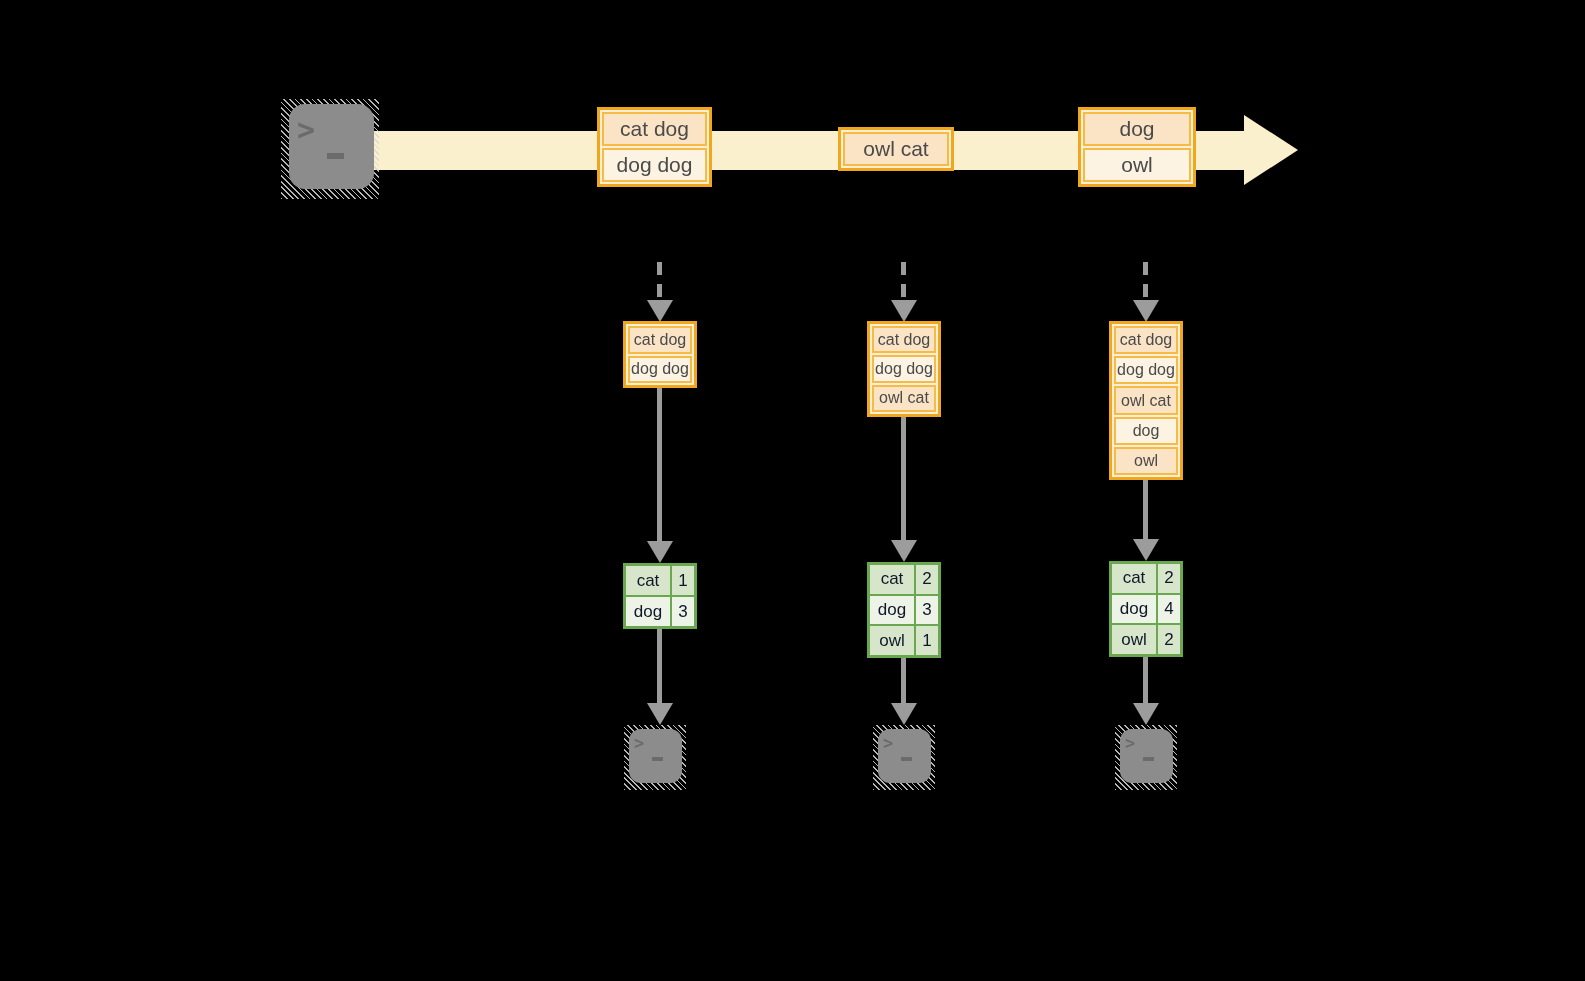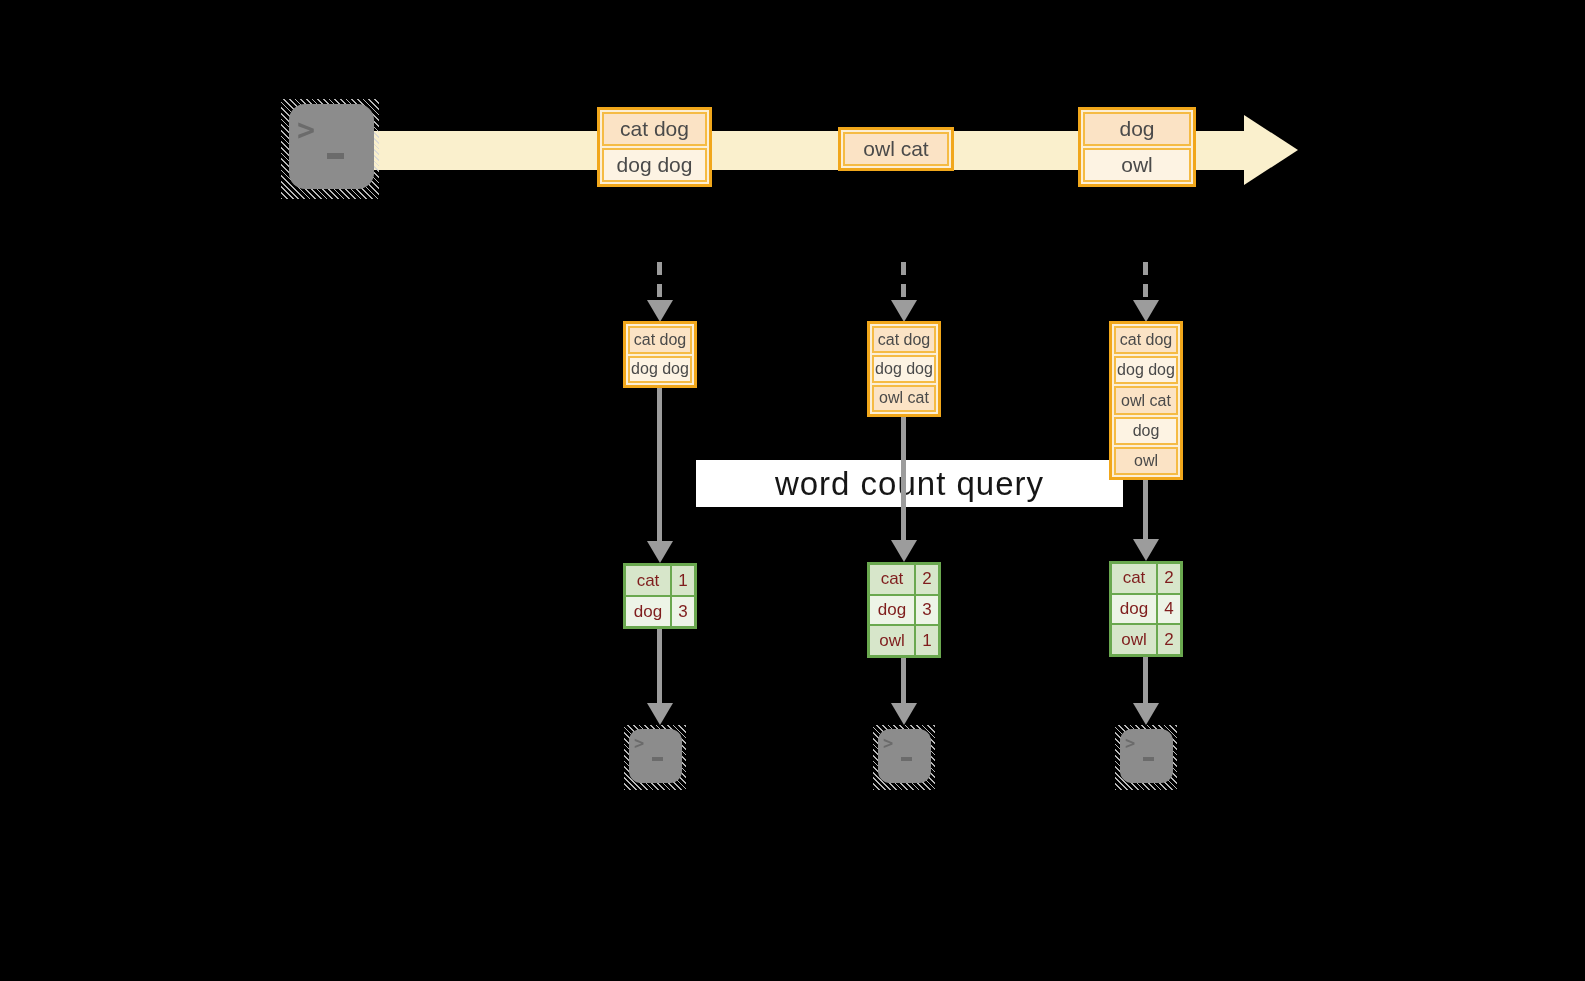--- a/index.html
+++ b/index.html
@@ -33,21 +33,21 @@
     background:repeating-linear-gradient(to bottom,#9C9C9C 0 13px,transparent 13px 22px);}
   .ahead{position:absolute;width:0;height:0;z-index:2;
     border-left:13px solid transparent;border-right:13px solid transparent;border-top:22px solid #9C9C9C;}
   
   .query-band{position:absolute;left:696px;top:460px;width:427px;height:47px;background:#ffffff;z-index:1;
     display:flex;align-items:center;justify-content:center;color:#161616;font-size:33px;font-weight:300;
     letter-spacing:1px;}
   
   .gtable{position:absolute;z-index:3;box-sizing:border-box;border:3px solid #6AA84F;background:#6AA84F;
     display:grid;grid-template-columns:2fr 1fr;gap:2px;}
-  .gcell{display:flex;align-items:center;justify-content:center;color:#7f1d1d;font-size:17px;}
+  .gcell{display:flex;align-items:center;justify-content:center;color:#0f172a;font-size:17px;}
   .gcell.dark{background:#D7E6CA;}
   .gcell.light{background:#EDF4E7;}
 </style>
 </head>
 <body>
 
 <div class="canvas">
 
   <div class="term" style="left:281px;top:99px;width:98px;height:100px;">
     <div class="term-body" style="left:8px;top:5px;right:5px;bottom:10px;border-radius:16px;"></div>
@@ -87,21 +87,20 @@
     <div class="row dark st-font">owl cat</div>
   </div>
   <div class="obox" style="left:1109px;top:321px;width:74px;height:159px;">
     <div class="row dark st-font">cat dog</div>
     <div class="row light st-font">dog dog</div>
     <div class="row dark st-font">owl cat</div>
     <div class="row light st-font">dog</div>
     <div class="row dark st-font">owl</div>
   </div>
 
-  <div class="query-band">word count query</div>
 
   <div class="vline" style="left:657px;top:388px;height:158px;"></div>
   <div class="ahead" style="left:647px;top:541px;"></div>
   <div class="vline" style="left:901px;top:417px;height:128px;"></div>
   <div class="ahead" style="left:891px;top:540px;"></div>
   <div class="vline" style="left:1143px;top:480px;height:64px;"></div>
   <div class="ahead" style="left:1133px;top:539px;"></div>
 
   <div class="gtable" style="left:623px;top:563px;width:74px;height:66px;grid-template-rows:repeat(2,1fr);">
     <div class="gcell dark">cat</div>

